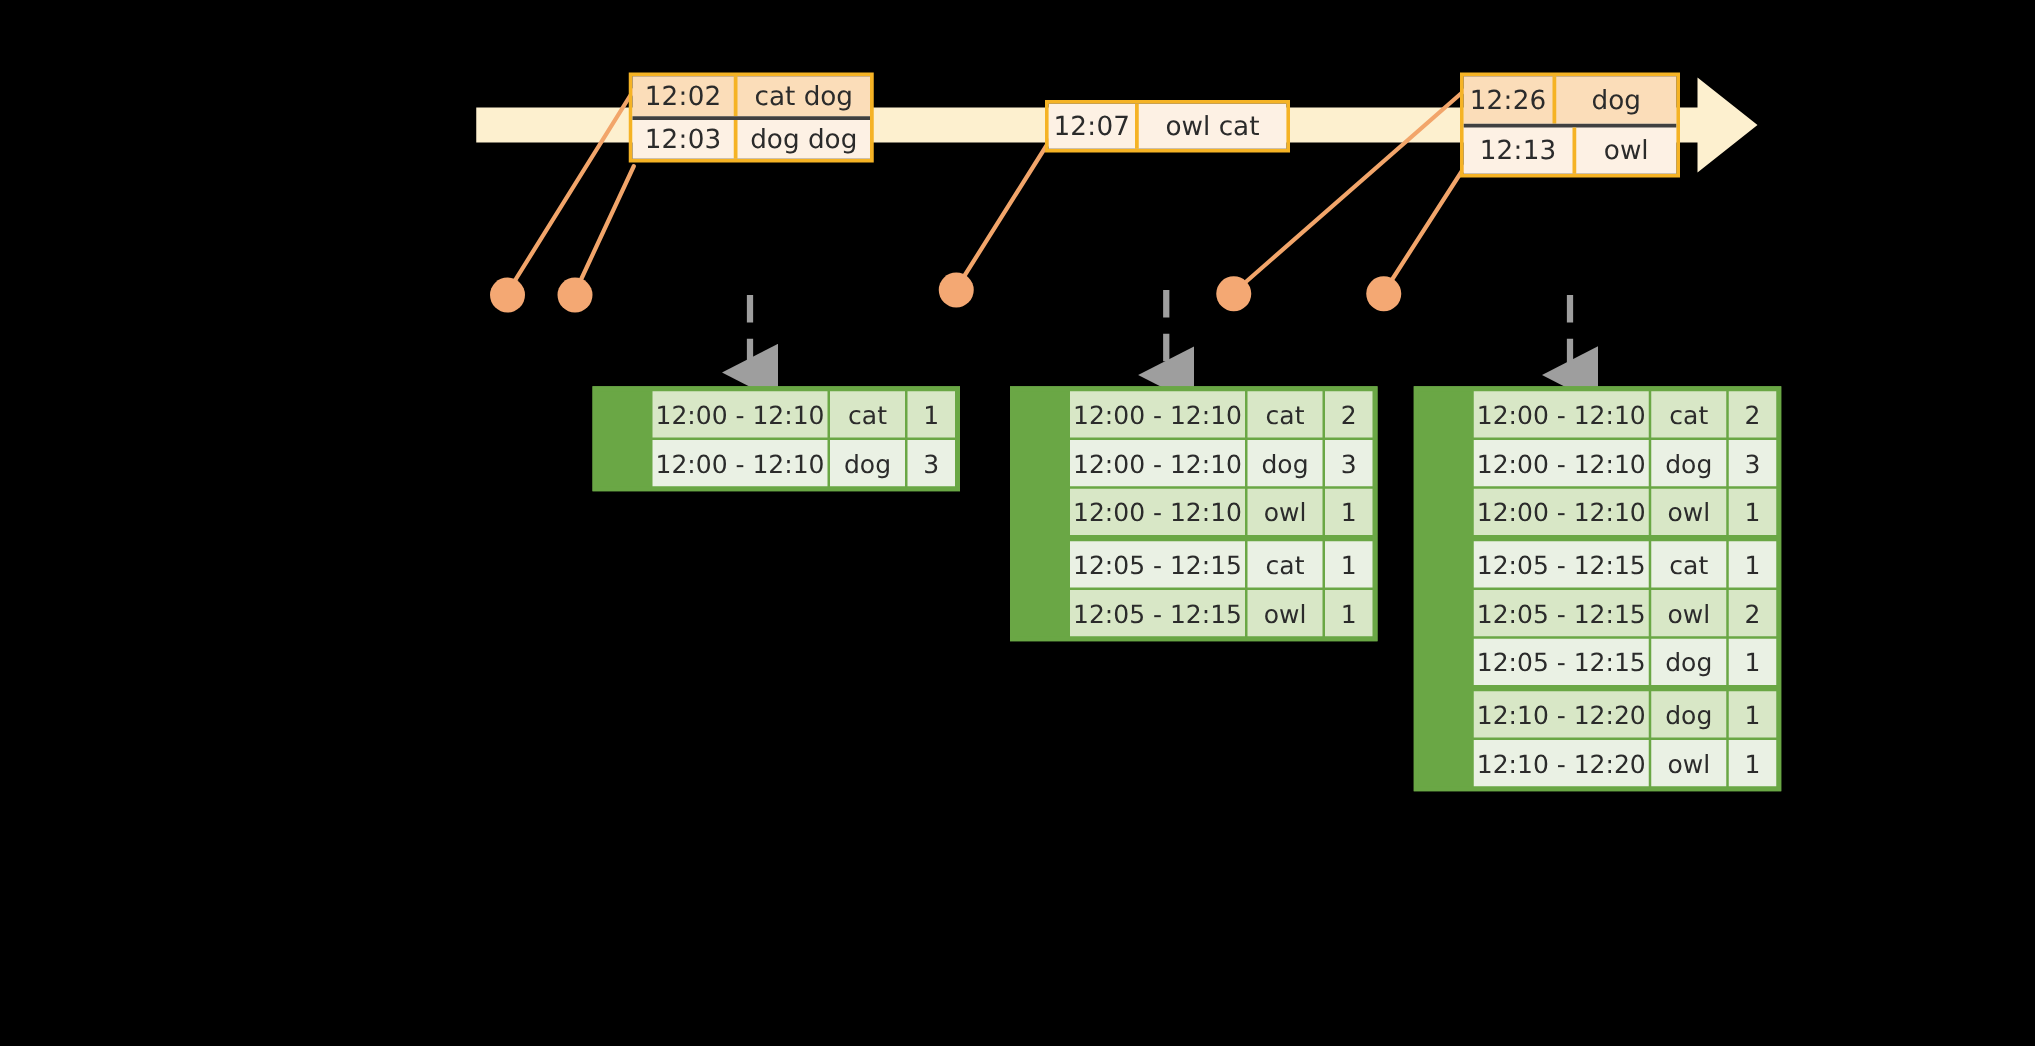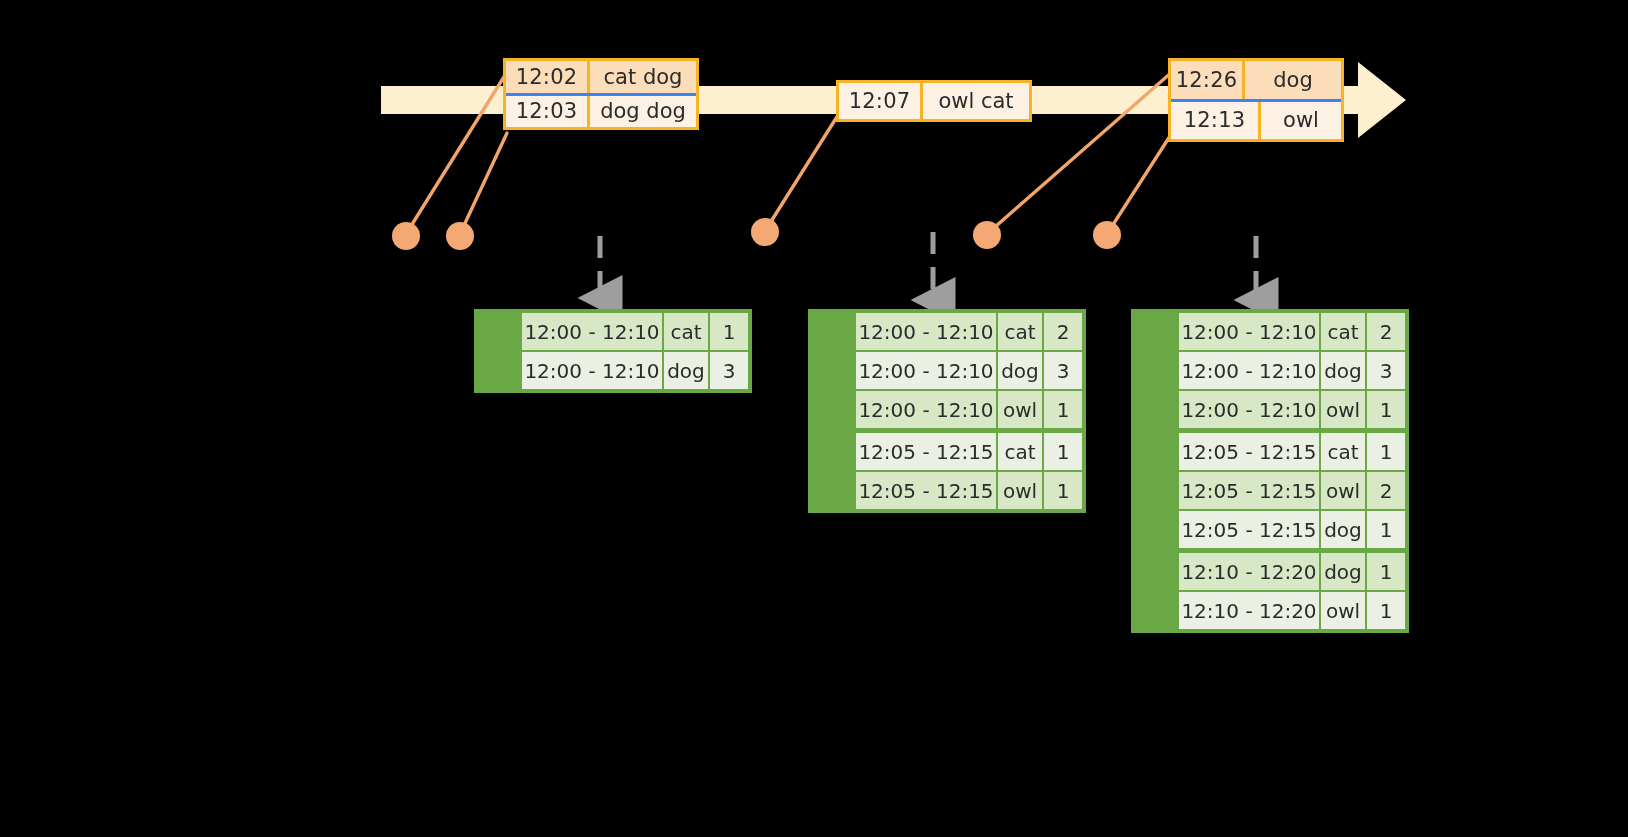--- a/index.html
+++ b/index.html
@@ -36,21 +36,21 @@
     display: flex;
     flex-direction: column;
     z-index: 5;
   }
   .evt-row {
     display: flex;
     flex: 1 1 auto;
     box-sizing: border-box;
   }
   .evt-row + .evt-row {
-    border-top: 3px solid #3b82f6;
+    border-top: 3px solid #404040;
   }
   .evt-row.shade-a { background: #fbddb9; }
   .evt-row.shade-b { background: #fdf1e4; }
   .evt-time {
     box-sizing: border-box;
     display: flex;
     align-items: center;
     justify-content: center;
     border-right: 3px solid #f5b325;
     font-size: 21px;
@@ -89,21 +89,21 @@
     box-sizing: border-box;
     display: flex;
     align-items: center;
     justify-content: center;
     font-size: 20px;
     color: #2b2b2b;
   }
   .res-row.band-a .res-cell { background: #d8e7c6; }
   .res-row.band-b .res-cell { background: #eaf1e4; }
   .c-window { width: 140px; }
-  .c-word   { width: 44px;  margin-left: 2px; }
+  .c-word   { width: 60px;  margin-left: 2px; }
   .c-count  { width: 38px;  margin-left: 2px; }
 </style>
 </head>
 <body>
 
 <div id="stage">
 
   <svg class="layer" viewBox="0 0 1628 837">
     <defs>
       <marker id="dashhead" markerWidth="10" markerHeight="9" refX="4.6" refY="4.5" orient="auto" markerUnits="strokeWidth">
@@ -144,21 +144,21 @@
       <div class="evt-words">cat dog</div>
     </div>
     <div class="evt-row shade-b">
       <div class="evt-time" style="width:84px;">12:03</div>
       <div class="evt-words">dog dog</div>
     </div>
   </div>
 
   <div class="evt-group" style="left:836px; top:80px; width:196px; height:42px;">
     <div class="evt-row shade-b">
-      <div class="evt-time" style="width:84px;">12:07</div>
+      <div class="evt-time" style="width:72px;">12:07</div>
       <div class="evt-words">owl cat</div>
     </div>
   </div>
 
   <div class="evt-group" style="left:1168px; top:58px; width:176px; height:84px;">
     <div class="evt-row shade-a">
       <div class="evt-time" style="width:74px;">12:26</div>
       <div class="evt-words">dog</div>
     </div>
     <div class="evt-row shade-b">

